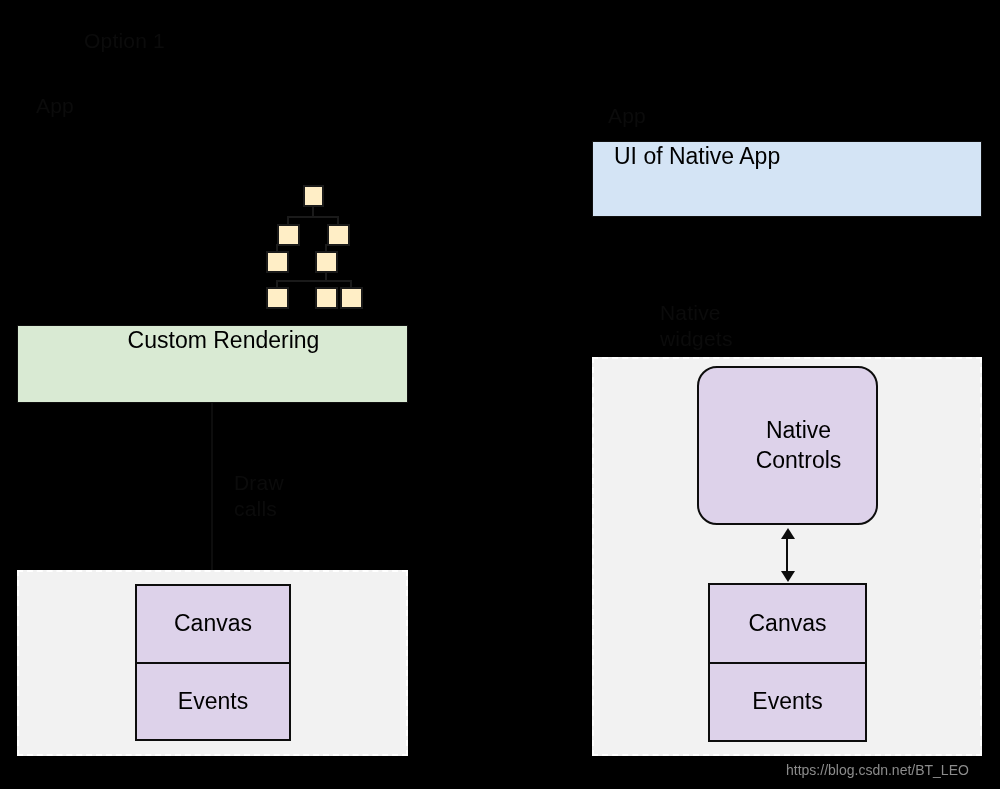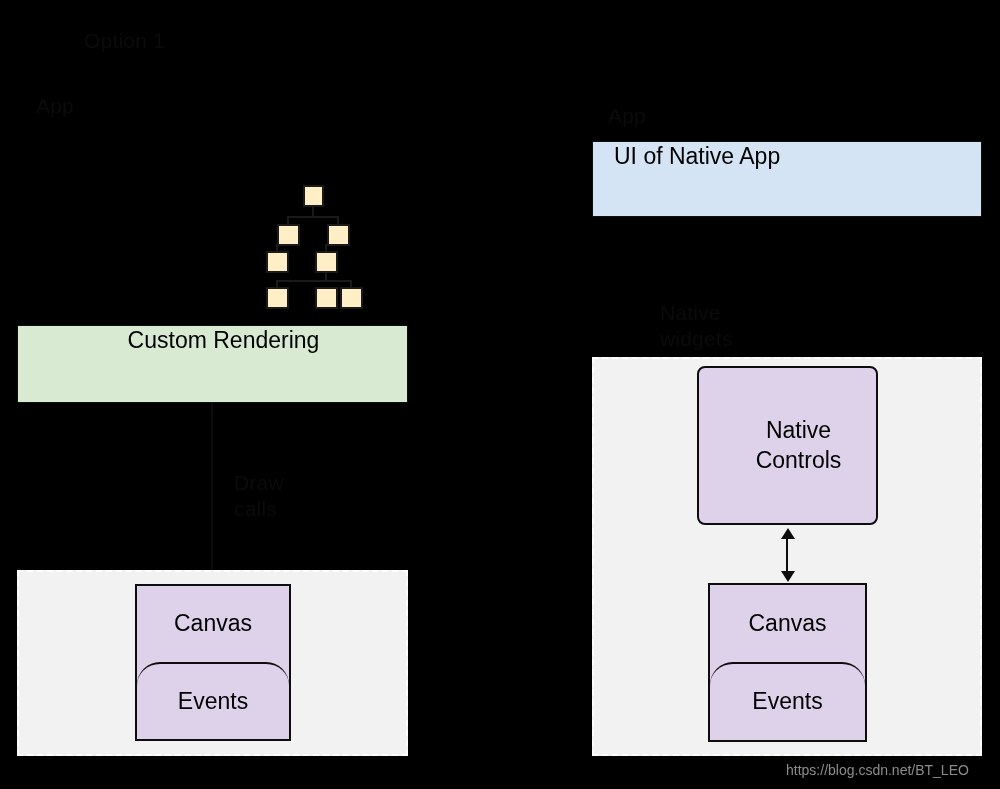--- a/index.html
+++ b/index.html
@@ -63,21 +63,21 @@
 
   
   .dashed-host {
     background: #f2f2f2;
     border: 2px dashed #ffffff;
   }
 
   
   .rounded-box {
     border: 2px solid #0d0d0d;
-    border-radius: 8px;
+    border-radius: 20px;
     background: #ddd2ea;
     display: flex;
     align-items: center;
     justify-content: center;
   }
 
   
   .stack {
     border: 2px solid #0d0d0d;
     background: #ddd2ea;
@@ -86,21 +86,21 @@
     box-sizing: border-box;
   }
   .stack-cell {
     flex: 1 1 auto;
     display: flex;
     align-items: center;
     justify-content: center;
     color: #000;
     font-size: 23px;
   }
-  .stack-cell + .stack-cell { border-top: 2px solid #0d0d0d; border-radius: 23px; }
+  .stack-cell + .stack-cell { border-top: 2px solid #0d0d0d; }
 
   
   .conn-line { position: absolute; background: #0d0d0d; }
   .arrow-down, .arrow-up {
     position: absolute;
     width: 0; height: 0;
     border-left: 7px solid transparent;
     border-right: 7px solid transparent;
   }
   .arrow-down { border-top: 11px solid #0d0d0d; }

